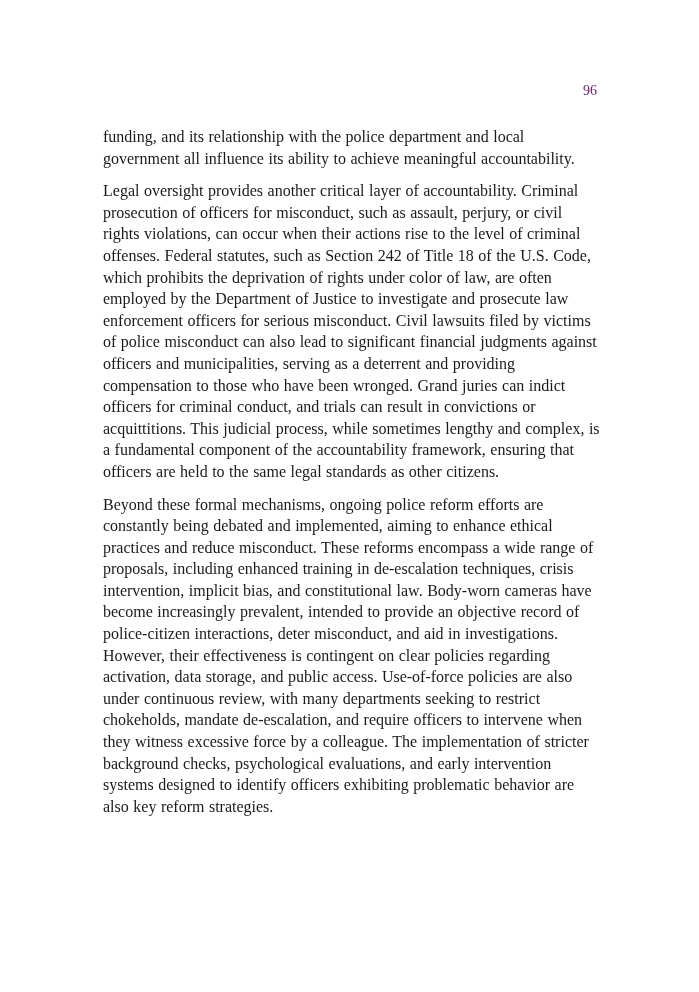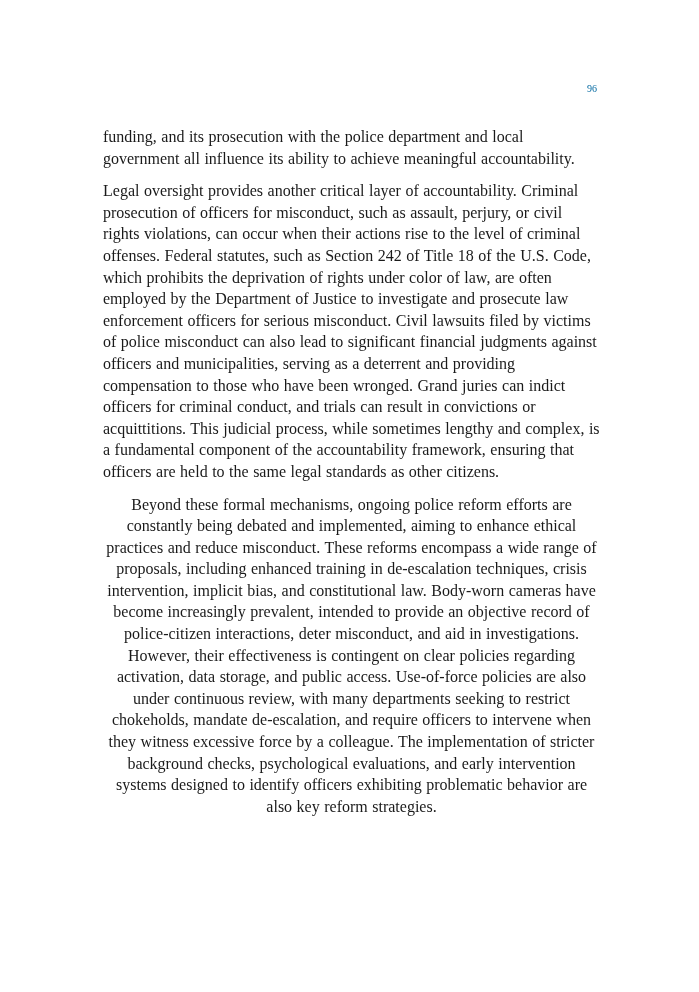--- a/index.html
+++ b/index.html
@@ -17,47 +17,46 @@
   }
   .page {
     position: absolute;
     inset: 0;
     background: #ffffff;
   }
   .page-number {
     position: absolute;
     top: 83px;
     right: 102px;
-    font-size: 10px;
-    color: #0369a1;
+    font-size: 14px;
+    color: #701a75;
   }
   .content {
     position: absolute;
     top: 126px;
     left: 103px;
     width: 497px;
   }
   .para {
     margin: 0 0 11px 0;
     font-size: 16px;
     line-height: 21.6px;
     text-align: left;
     word-spacing: 0.5px;
   }
   .para:last-child {
     margin-bottom: 8px;
-    text-align: center;
   }
   .bold {
     font-weight: normal;
   }
 </style>
 </head>
 <body>
 
 <div class="page">
   <div class="page-number">96</div>
   <div class="content">
-    <p class="para"><span>funding, and its prosecution with the police department and local government all influence its ability to achieve meaningful accountability.</span></p>
+    <p class="para"><span>funding, and its relationship with the police department and local government all influence its ability to achieve meaningful accountability.</span></p>
     <p class="para"><span class="bold">Legal oversight</span><span> provides another critical layer of accountability. Criminal prosecution of officers for misconduct, such as assault, perjury, or civil rights violations, can occur when their actions rise to the level of criminal offenses. Federal statutes, such as Section 242 of Title 18 of the U.S. Code, which prohibits the deprivation of rights under color of law, are often employed by the Department of Justice to investigate and prosecute law enforcement officers for serious misconduct. Civil lawsuits filed by victims of police misconduct can also lead to significant financial judgments against officers and municipalities, serving as a deterrent and providing compensation to those who have been wronged. Grand juries can indict officers for criminal conduct, and trials can result in convictions or acquittitions. This judicial process, while sometimes lengthy and complex, is a fundamental component of the accountability framework, ensuring that officers are held to the same legal standards as other citizens.</span></p>
     <p class="para"><span>Beyond these formal mechanisms, ongoing </span><span class="bold">police reform</span><span> efforts are constantly being debated and implemented, aiming to enhance ethical practices and reduce misconduct. These reforms encompass a wide range of proposals, including enhanced training in de-escalation techniques, crisis intervention, implicit bias, and constitutional law. </span><span class="bold">Body-worn cameras</span><span> have become increasingly prevalent, intended to provide an objective record of police-citizen interactions, deter misconduct, and aid in investigations. However, their effectiveness is contingent on clear policies regarding activation, data storage, and public access. </span><span class="bold">Use-of-force policies</span><span> are also under continuous review, with many departments seeking to restrict chokeholds, mandate de-escalation, and require officers to intervene when they witness excessive force by a colleague. The implementation of stricter background checks, psychological evaluations, and early intervention systems designed to identify officers exhibiting problematic behavior are also key reform strategies.</span></p>
   </div>
 </div>
 
 </body></html>

